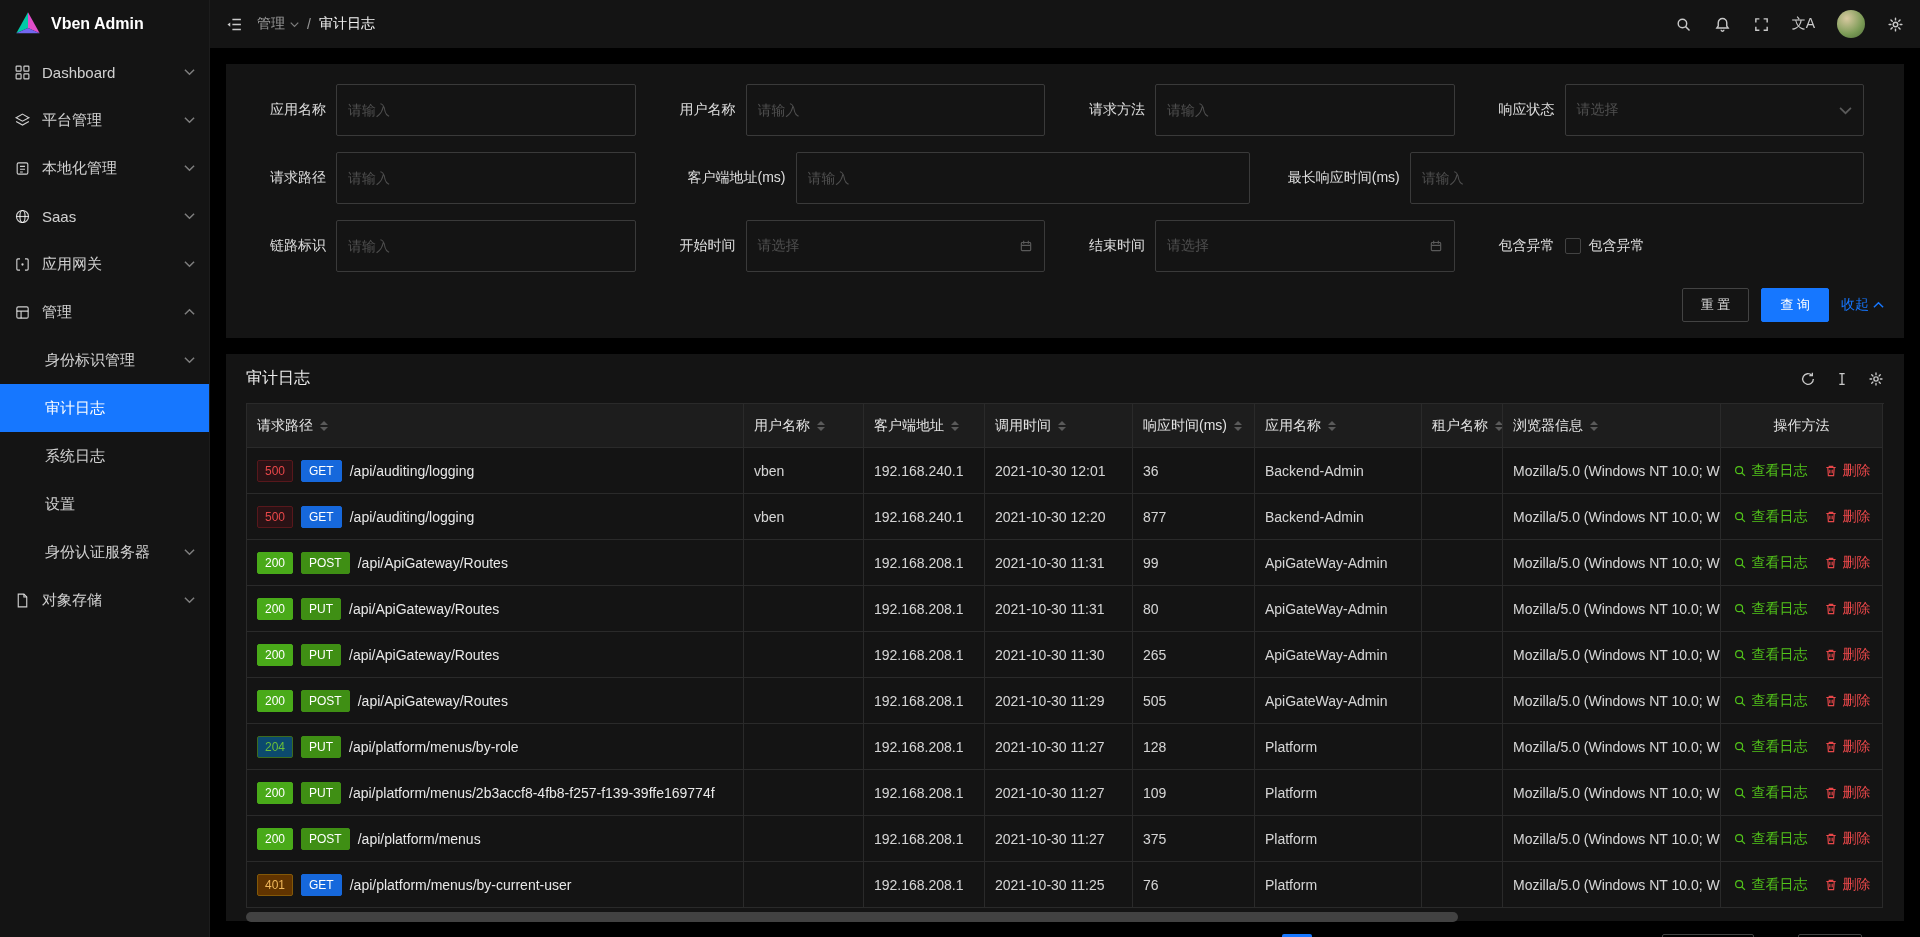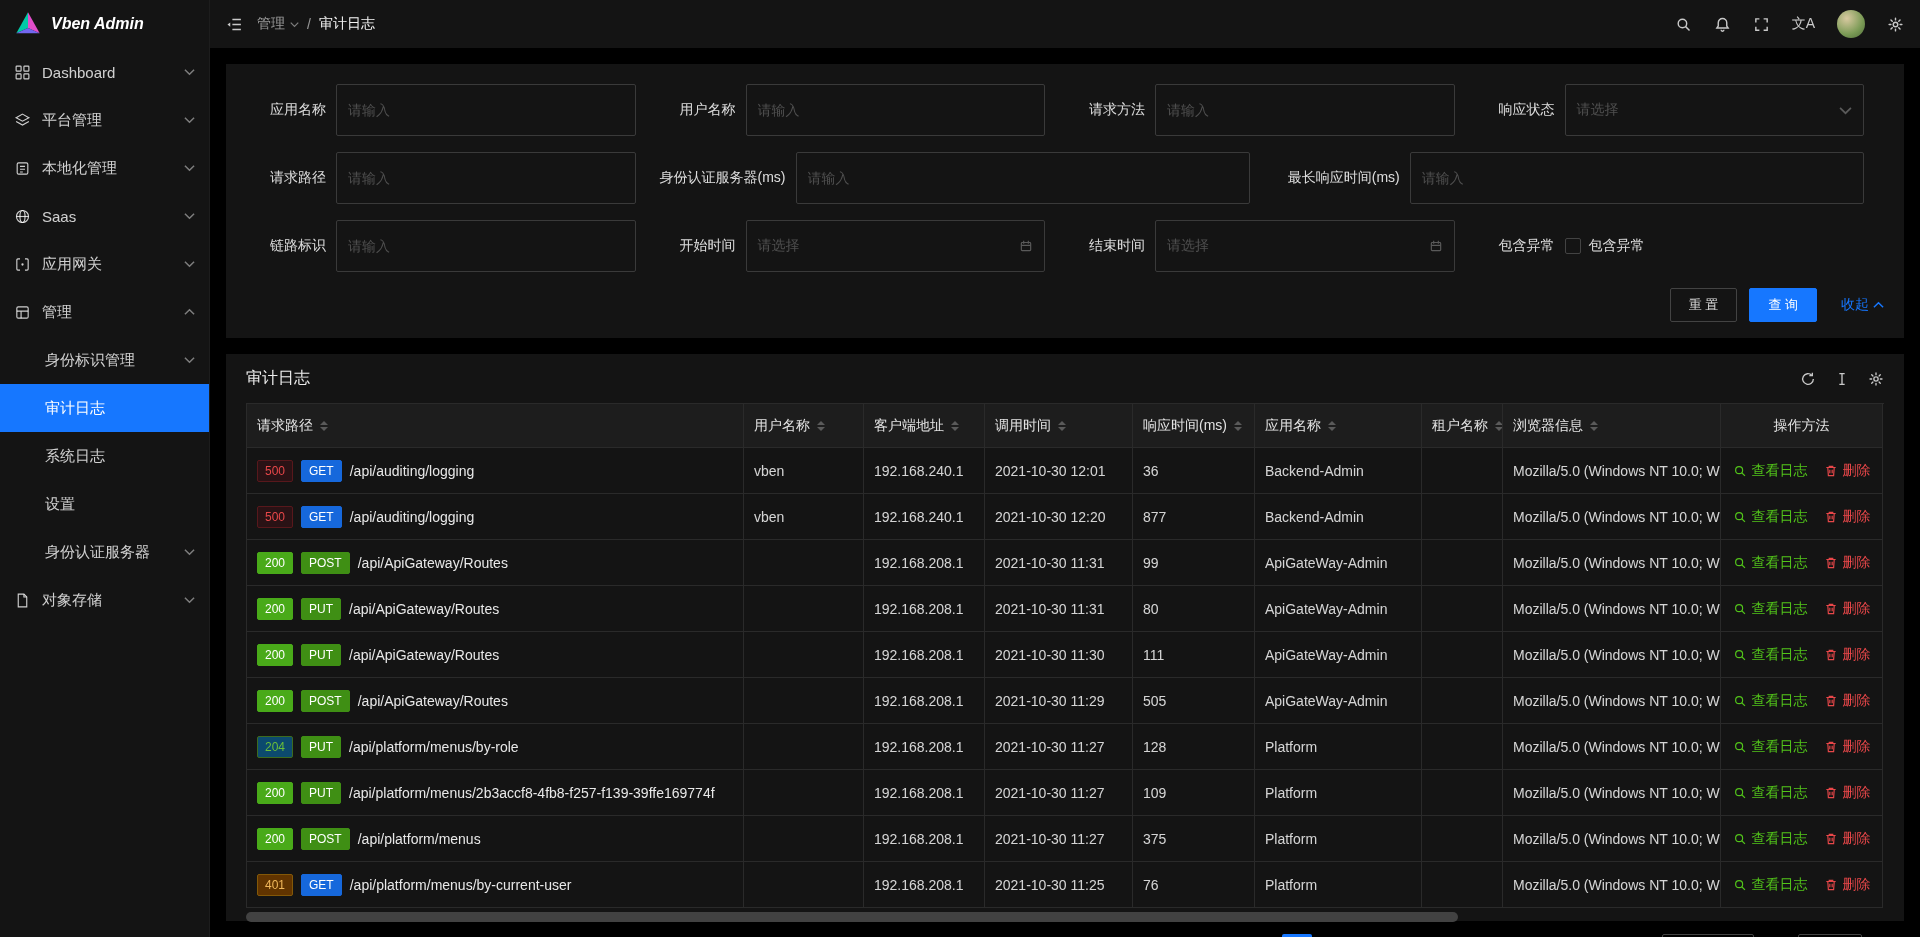--- a/index.html
+++ b/index.html
@@ -2,21 +2,21 @@
 <html><head>
 <meta charset="utf-8">
 <style>
   * { margin:0; padding:0; box-sizing:border-box; }
   html,body { width:1920px; height:937px; }
   body { background:#000; color:rgba(255,255,255,.85); font-family:"Liberation Sans","DejaVu Sans",sans-serif; font-size:14px; overflow:hidden; }
   .app { display:flex; width:100%; height:100%; }
 
   
   .sidebar { width:210px; flex-shrink:0; background:#141414; display:flex; flex-direction:column; border-right:1px solid #1d1d1d; }
-  .logo { height:48px; display:flex; align-items:center; gap:9px; padding:16px 14px; cursor:pointer; flex-shrink:0;font-style:italic; }
+  .logo { height:48px; display:flex; align-items:center; gap:9px; padding:16px 14px; cursor:pointer; flex-shrink:0; }
   .logo-text { font-size:16px; font-weight:bold; color:#fff; white-space:nowrap; }
   .menu { flex:1; overflow:hidden; }
   .menu-item, .submenu-item { height:48px; display:flex; align-items:center; gap:11px; padding:0 14px; color:rgba(255,255,255,.8); cursor:pointer; font-size:15px; }
   .menu-item svg.mi { width:17px; height:17px; stroke:currentColor; fill:none; stroke-width:1.6; flex-shrink:0; }
   .mi-label { flex:1; white-space:nowrap; overflow:hidden; }
   .chev { color:rgba(255,255,255,.45); display:flex; flex-shrink:0; }
   .chev.up svg { transform:rotate(180deg); }
   .submenu-item { padding-left:45px; }
   .submenu-item.active { background:#1677ff; color:#fff; }
 
@@ -48,21 +48,21 @@
   .inp::placeholder { color:#4f4f4f; }
   .selbox { display:flex; align-items:center; justify-content:space-between; cursor:pointer; }
   .selbox .ph { color:#4f4f4f; }
   .selbox svg { width:13px; height:13px; color:#5a5a5a; flex-shrink:0; }
   .cbwrap { display:flex; align-items:center; gap:8px; }
   .cbox { width:16px; height:16px; border:1px solid #434343; border-radius:2px; background:transparent; cursor:pointer; flex-shrink:0; }
   .btnrow { display:flex; justify-content:flex-end; align-items:center; gap:12px; margin-bottom:0; }
   .btn { height:34px; padding:0 18px; border-radius:2px; font-size:13px; display:flex; align-items:center; cursor:pointer; }
   .btn.ghost { border:1px solid #434343; color:rgba(255,255,255,.85); background:transparent; }
   .btn.primary { background:#1677ff; color:#fff; border:1px solid #1677ff;text-align:center; }
-  .linkbtn { color:#1677ff; display:flex; align-items:center; gap:4px; cursor:pointer; font-size:14px; margin-left:12px; }
+  .linkbtn { color:#1677ff; display:flex; align-items:center; gap:4px; cursor:pointer; font-size:14px; margin-left:0; }
 
   
   .table-panel { flex:1; padding:14px 20px 12px; display:flex; flex-direction:column; min-height:0; }
   .tbar { display:flex; align-items:center; justify-content:space-between; margin-bottom:14px; flex-shrink:0; }
   .ttitle { font-size:16px; color:rgba(255,255,255,.92); }
   .ticons { display:flex; gap:18px; color:#c9c9c9; }
   .ticons svg { width:16px; height:16px; cursor:pointer; }
 
   .grid-table { border-top:1px solid #2a2a2a; border-left:1px solid #2a2a2a; overflow:hidden; flex-shrink:0; }
   .trow { display:grid; grid-template-columns:497px 120px 121px 148px 122px 167px 81px 218px 162px; }
@@ -325,21 +325,21 @@
             </div>
           </div>
         </div>
 
         <div class="frow">
           <div class="field w25">
             <label class="flabel">请求路径</label>
             <input class="inp" placeholder="请输入" style="">
           </div>
           <div class="field w375">
-            <label class="flabel wide">身份认证服务器(ms)</label>
+            <label class="flabel wide">客户端地址(ms)</label>
             <input class="inp" placeholder="请输入" style="">
           </div>
           <div class="field w375">
             <label class="flabel wide">最长响应时间(ms)</label>
             <input class="inp" placeholder="请输入" style="">
           </div>
         </div>
 
         <div class="frow">
           <div class="field w25">
@@ -590,21 +590,21 @@
               </div>
               <div class="trow">
                 <div class="td">
                   <span class="tag tag-green">200</span>
                   <span class="tag tag-mgreen">PUT</span>
                   <span class="path">/api/ApiGateway/Routes</span>
                 </div>
                 <div class="td"></div>
                 <div class="td">192.168.208.1</div>
                 <div class="td">2021-10-30 11:30</div>
-                <div class="td">111</div>
+                <div class="td">265</div>
                 <div class="td">ApiGateWay-Admin</div>
                 <div class="td"></div>
                 <div class="td">Mozilla/5.0 (Windows NT 10.0; Win</div>
                 <div class="td actions">
                   <span class="act view">
                     <svg viewBox="0 0 24 24" fill="none" stroke="currentColor" stroke-width="2">
                       <circle cx="10.5" cy="10.5" r="6"></circle>
                       <path d="M15 15l5.5 5.5"></path>
                     </svg>
                     <span>查看日志</span>

